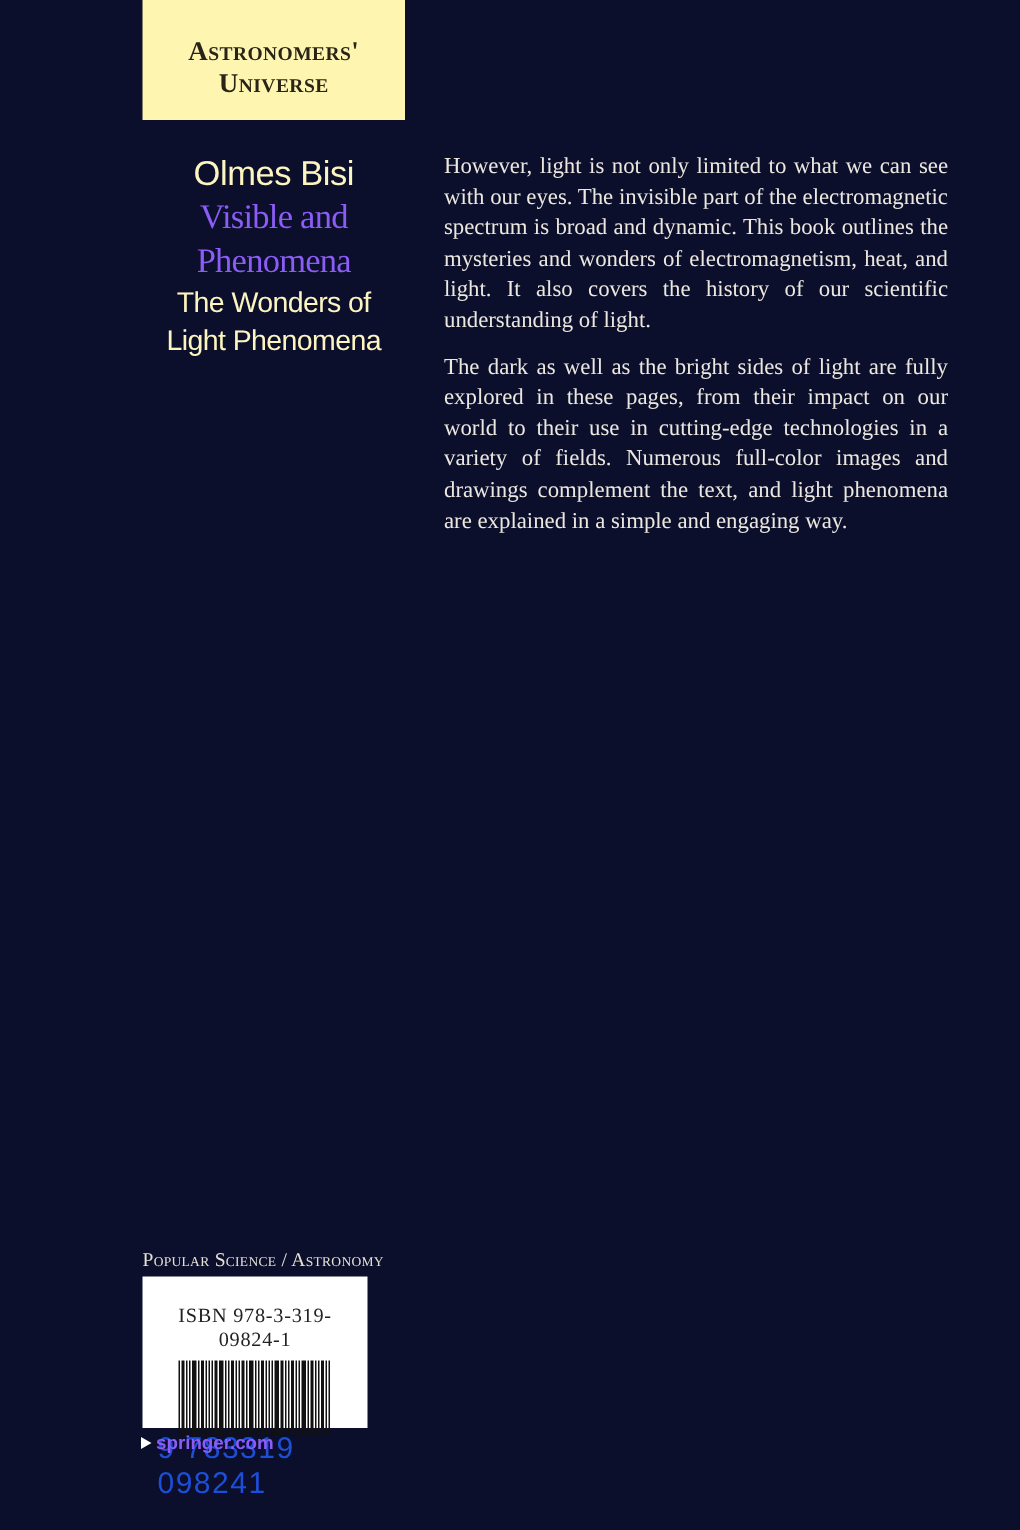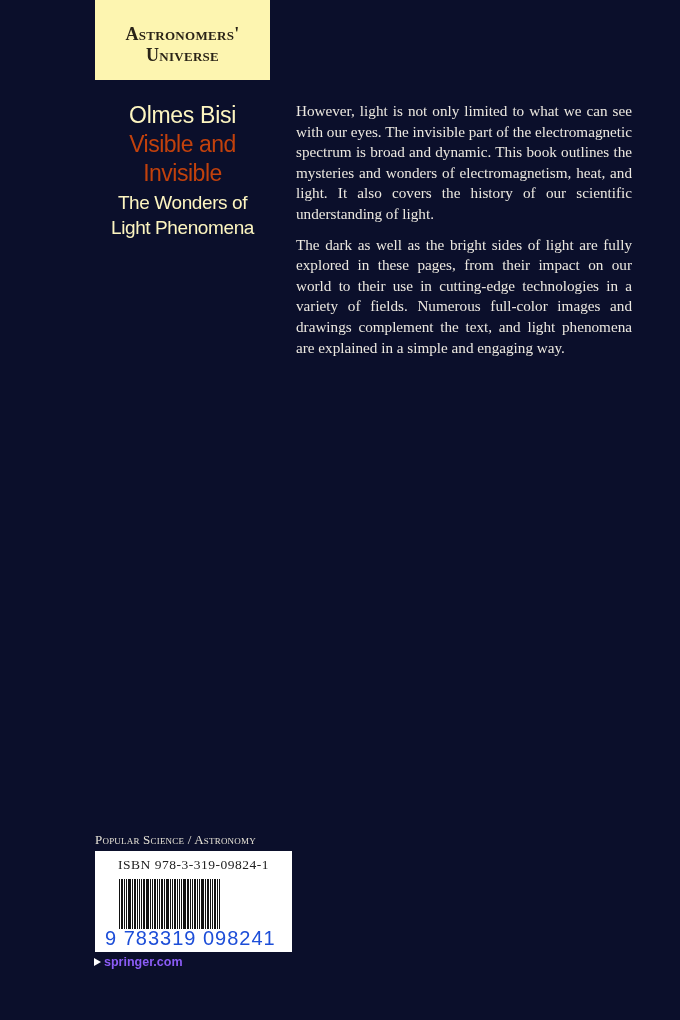--- a/index.html
+++ b/index.html
@@ -14,34 +14,34 @@
   }
   .series-box span {
     font-family:"Liberation Serif", serif; font-weight:bold; color:#2a2418;
     font-variant:small-caps; font-size:18px; line-height:21px; letter-spacing:0.3px;
   }
   .left-col {
     position:absolute; left:95px; top:103px; width:175px; text-align:center;
     font-family:"Liberation Sans", sans-serif; color:#fdf5c0;
   }
   .author { font-size:23px; line-height:24px; font-stretch:condensed; letter-spacing:-0.3px; }
-  .title { font-size:23px; line-height:29px; color:#c2410c; letter-spacing:-0.5px; margin-top:3px; }
+  .title { font-size:23px; line-height:29px; color:#8b5cf6; letter-spacing:-0.5px; margin-top:3px;font-family:Liberation Serif, serif; }
   .subtitle { font-size:19px; line-height:25px; letter-spacing:-0.4px; margin-top:2px; }
   .blurb {
     position:absolute; left:296px; top:101px; width:336px; color:#ece8e0;
     font-size:15.2px; line-height:20.6px; text-align:justify;
   }
   .blurb p { margin:0 0 10px 0; }
   .category {
     position:absolute; left:95px; top:832px; width:180px; color:#e6e2d6;
     font-variant:small-caps; font-size:13px; letter-spacing:0.2px; white-space:nowrap;
   }
   .barcode-box {
-    position:absolute; left:95px; top:851px; width:197px; height:101px; background:#fff;
-    box-sizing:border-box; padding:6px 8px 0 8px;
+    position:absolute; left:95px; top:851px; width:150px; height:101px; background:#fff;
+    box-sizing:border-box; padding:18px 8px 0 8px;
   }
   .isbn { font-size:13.5px; color:#222; text-align:center; letter-spacing:0.5px; }
   .bars { display:flex; height:50px; margin:6px 0 0 16px; align-items:stretch; }
   .bars i { display:block; background:#111; margin-right:1px; }
   .bar-digits {
     font-family:"Liberation Sans", sans-serif; font-size:20px; color:#1d4ed8; letter-spacing:1px;
     margin-top:-2px; padding-left:2px;
   }
   .springer {
     position:absolute; left:94px; top:955px; color:#8b5cf6; font-family:"Liberation Sans", sans-serif;
@@ -53,21 +53,21 @@
 <body>
 
 <div class="series-box">
   <span>Astronomers'</span>
   <span>Universe</span>
 </div>
 
 <div class="left-col">
   <div class="author">Olmes Bisi</div>
   <div class="title">Visible and</div>
-  <div class="title" style="margin-top:0">Invisible</div>
+  <div class="title" style="margin-top:0">Phenomena</div>
   <div class="subtitle">The Wonders of</div>
   <div class="subtitle" style="margin-top:0">Light Phenomena</div>
 </div>
 
 <div class="blurb">
   <p>However, light is not only limited to what we can see with our eyes. The invisible part of the electromagnetic spectrum is broad and dynamic. This book outlines the mysteries and wonders of electromagnetism, heat, and light. It also covers the history of our scientific understanding of light.</p>
   <p>The dark as well as the bright sides of light are fully explored in these pages, from their impact on our world to their use in cutting-edge technologies in a variety of fields. Numerous full-color images and drawings complement the text, and light phenomena are explained in a simple and engaging way.</p>
 </div>
 
 <div class="category">Popular Science / Astronomy</div>

